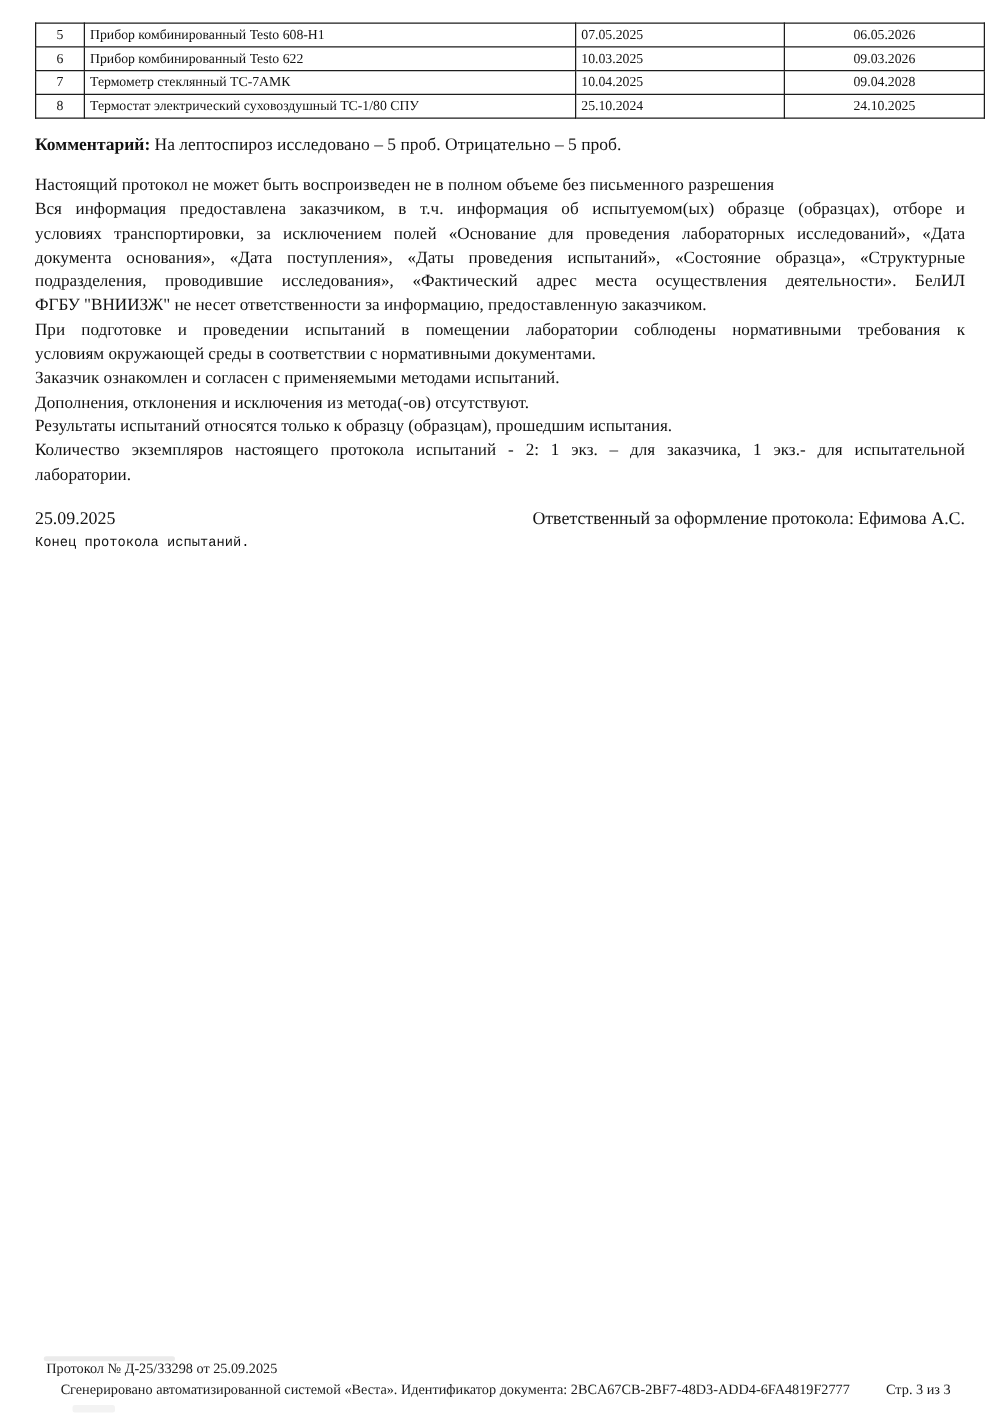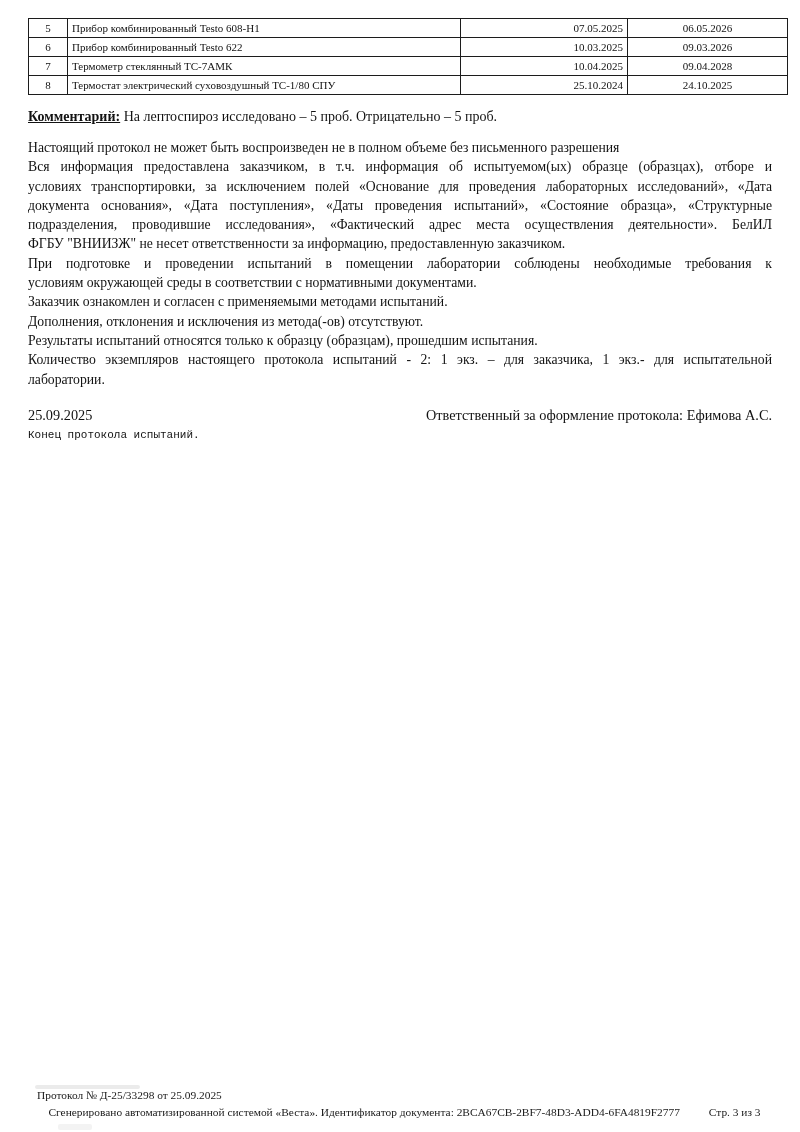--- a/index.html
+++ b/index.html
@@ -24,26 +24,26 @@
   }
   table.eq td{
     border:1.2px solid #1c1c1c;
     height:16px;
     padding:1px 4px;
     overflow:hidden;
     white-space:nowrap;
   }
   td.c-num{width:30px;text-align:center;}
   td.c-name{width:384px;text-align:left;padding-left:7px;}
-  td.c-d1{width:158px;text-align:right;}
+  td.c-d1{width:158px;text-align:left;}
   td.c-d2{width:151px;text-align:center;}
 
   
   .comment{margin:12px 0 0 0;font-size:14px;line-height:19px;}
-  .comment b{font-weight:bold;text-decoration:underline;}
+  .comment b{font-weight:bold;}
 
   
   .note{margin-top:12px;font-size:13.7px;}
   .note .line{line-height:19.3px;min-height:19.3px;}
   .note .line.just{text-align:justify;text-align-last:justify;}
 
   
   .sig-row{
     margin-top:17px;
     display:flex;justify-content:space-between;
@@ -101,21 +101,21 @@
 
     <p class="comment"><b>Комментарий:</b> <span>На лептоспироз исследовано – 5 проб. Отрицательно – 5 проб.</span></p>
 
     <div class="note" id="note-block">
     <div class="line">Настоящий протокол не может быть воспроизведен не в полном объеме без письменного разрешения</div>
         <div class="line just">Вся информация предоставлена заказчиком, в т.ч. информация об испытуемом(ых) образце (образцах), отборе и</div>
         <div class="line just">условиях транспортировки, за исключением полей «Основание для проведения лабораторных исследований», «Дата</div>
         <div class="line just">документа основания», «Дата поступления», «Даты проведения испытаний», «Состояние образца», «Структурные</div>
         <div class="line just">подразделения, проводившие исследования», «Фактический адрес места осуществления деятельности». БелИЛ</div>
         <div class="line">ФГБУ "ВНИИЗЖ" не несет ответственности за информацию, предоставленную заказчиком.</div>
-        <div class="line just">При подготовке и проведении испытаний в помещении лаборатории соблюдены необходимые требования к</div>
+        <div class="line just">При подготовке и проведении испытаний в помещении лаборатории соблюдены нормативными требования к</div>
         <div class="line">условиям окружающей среды в соответствии с нормативными документами.</div>
         <div class="line">Заказчик ознакомлен и согласен с применяемыми методами испытаний.</div>
         <div class="line">Дополнения, отклонения и исключения из метода(-ов) отсутствуют.</div>
         <div class="line">Результаты испытаний относятся только к образцу (образцам), прошедшим испытания.</div>
         <div class="line just">Количество экземпляров настоящего протокола испытаний - 2: 1 экз. – для заказчика, 1 экз.- для испытательной</div>
         <div class="line">лаборатории.</div>
       </div>
 
     <div class="sig-row">
       <span>25.09.2025</span>

